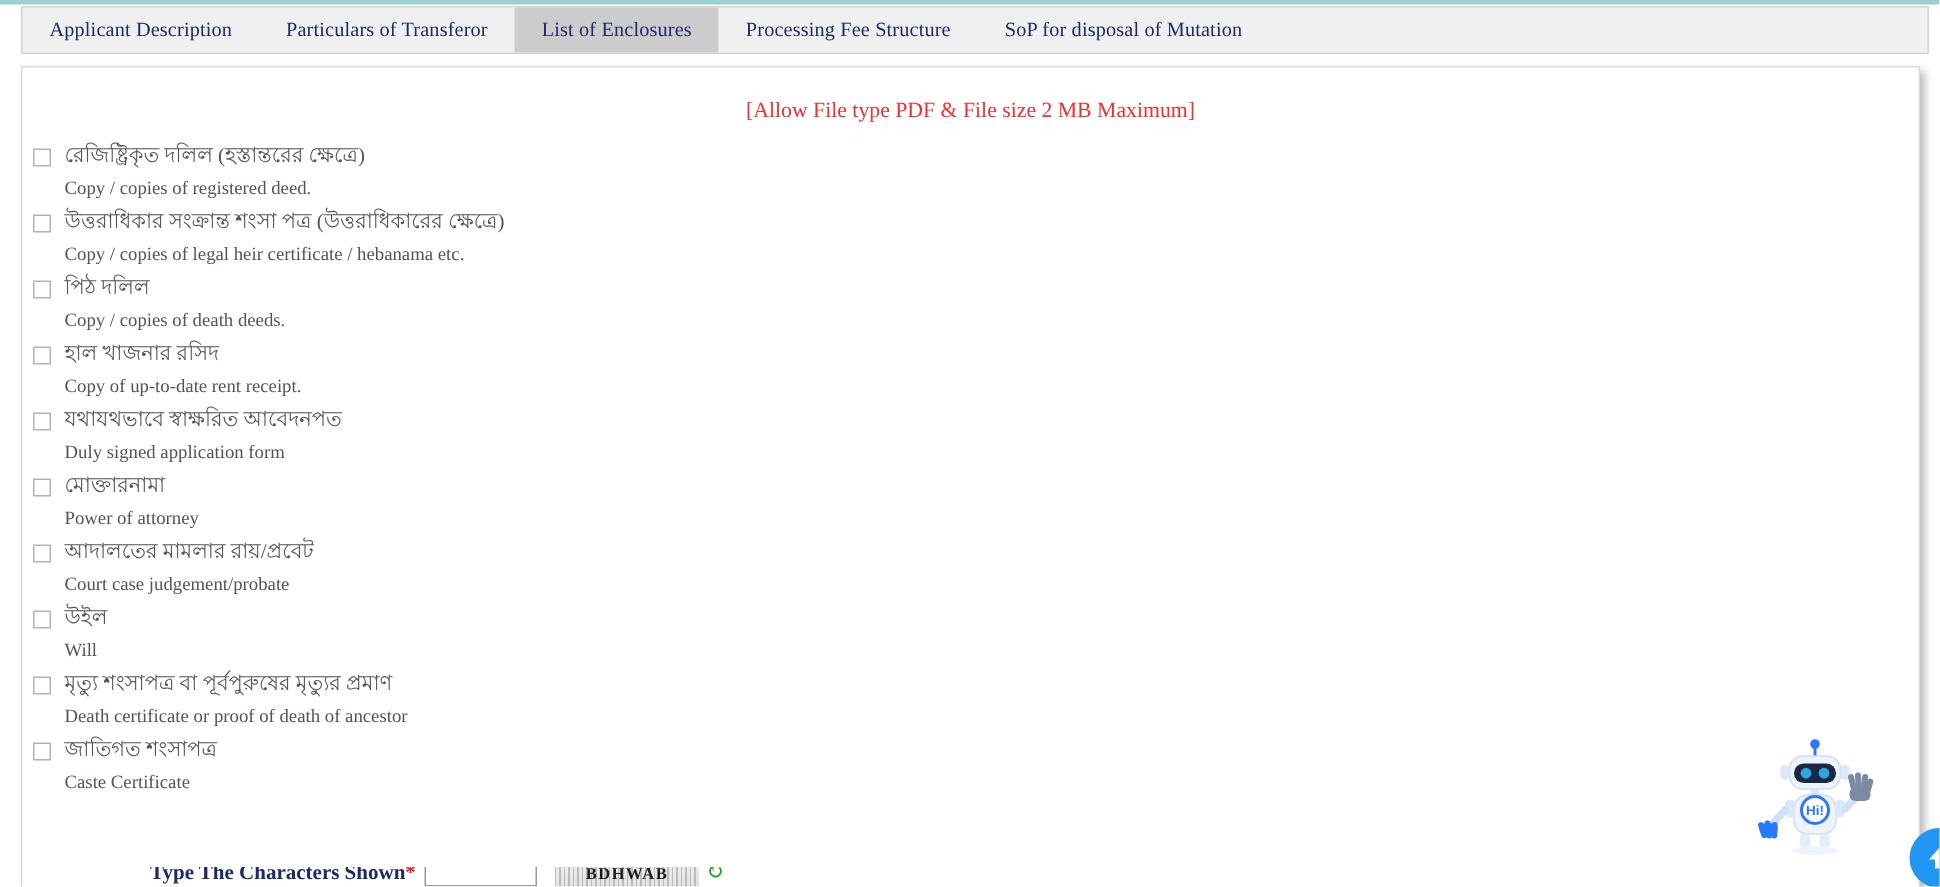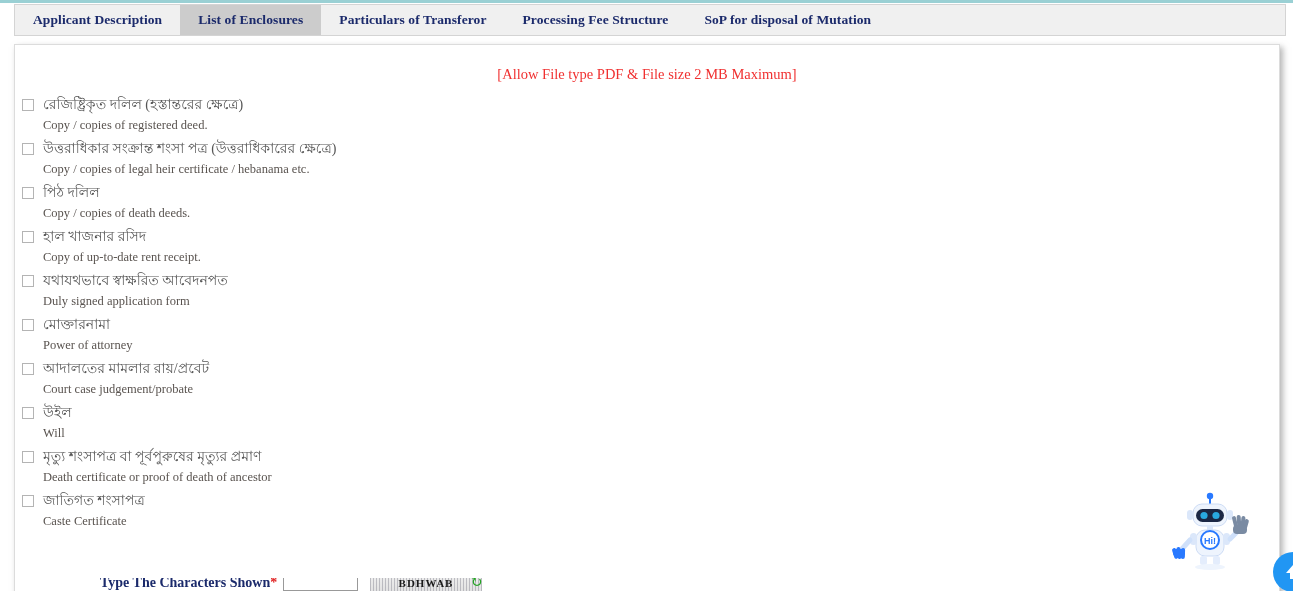--- a/index.html
+++ b/index.html
@@ -41,21 +41,21 @@
     border: 1px solid #d4d4d4;
     display: flex;
     align-items: stretch;
   }
   .tab {
     display: flex;
     align-items: center;
     justify-content: center;
     padding: 0 18px;
     font-size: 13.5px;
-    font-weight: bold;
+    font-weight: normal;
     color: #1b2a6b;
     letter-spacing: 0.1px;
     white-space: nowrap;
     cursor: pointer;
     background: transparent;
     border: none;
     font-family: "Liberation Serif", "DejaVu Serif", serif;
   }
   .tab.active {
     background: #cccccc;
@@ -160,21 +160,21 @@
     border: 1px solid #999;
     background: #fff;
     font-family: "Liberation Sans", sans-serif;
     font-size: 11px;
     padding: 1px 3px;
   }
   .captcha-img {
     position: absolute;
     left: 370px;
     top: -4px;
-    width: 112px;
+    width: 96px;
     height: 18px;
     background:
       repeating-linear-gradient(90deg, rgba(150,150,160,.55) 0 1px, rgba(255,255,255,0) 1px 3px),
       linear-gradient(#efefef, #e2e2e2);
     color: #1a1a1a;
     font-size: 11px;
     font-weight: bold;
     font-family: "Liberation Serif", serif;
     letter-spacing: 1px;
     text-align: center;
@@ -221,22 +221,22 @@
 </style>
 </head>
 <body>
 
 <div id="app">
 
   <div class="top-strip"></div>
 
   <div class="tabbar" id="tabbar">
       <button class="tab">Applicant Description</button>
+      <button class="tab">Particulars of Transferor</button>
       <button class="tab active">List of Enclosures</button>
-      <button class="tab">Particulars of Transferor</button>
       <button class="tab">Processing Fee Structure</button>
       <button class="tab">SoP for disposal of Mutation</button>
     </div>
 
   <div class="panel">
 
     <div class="notice">[Allow File type PDF &amp; File size 2 MB Maximum]</div>
 
     <ul class="enclosure-list" id="enclosure-list">
         <li class="enclosure-item">

